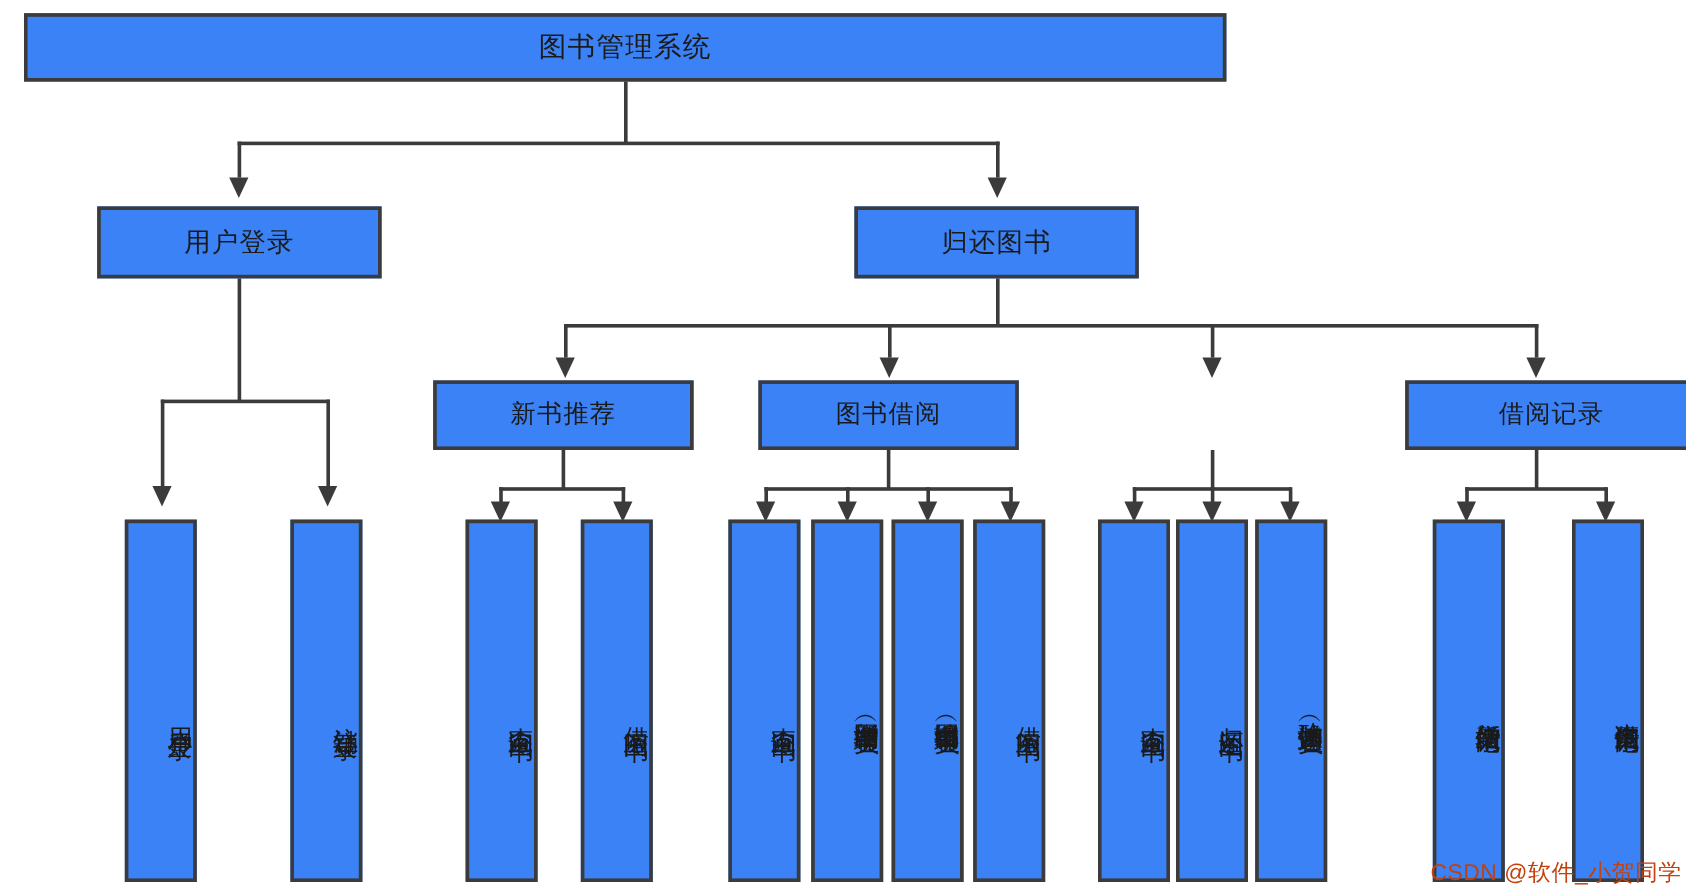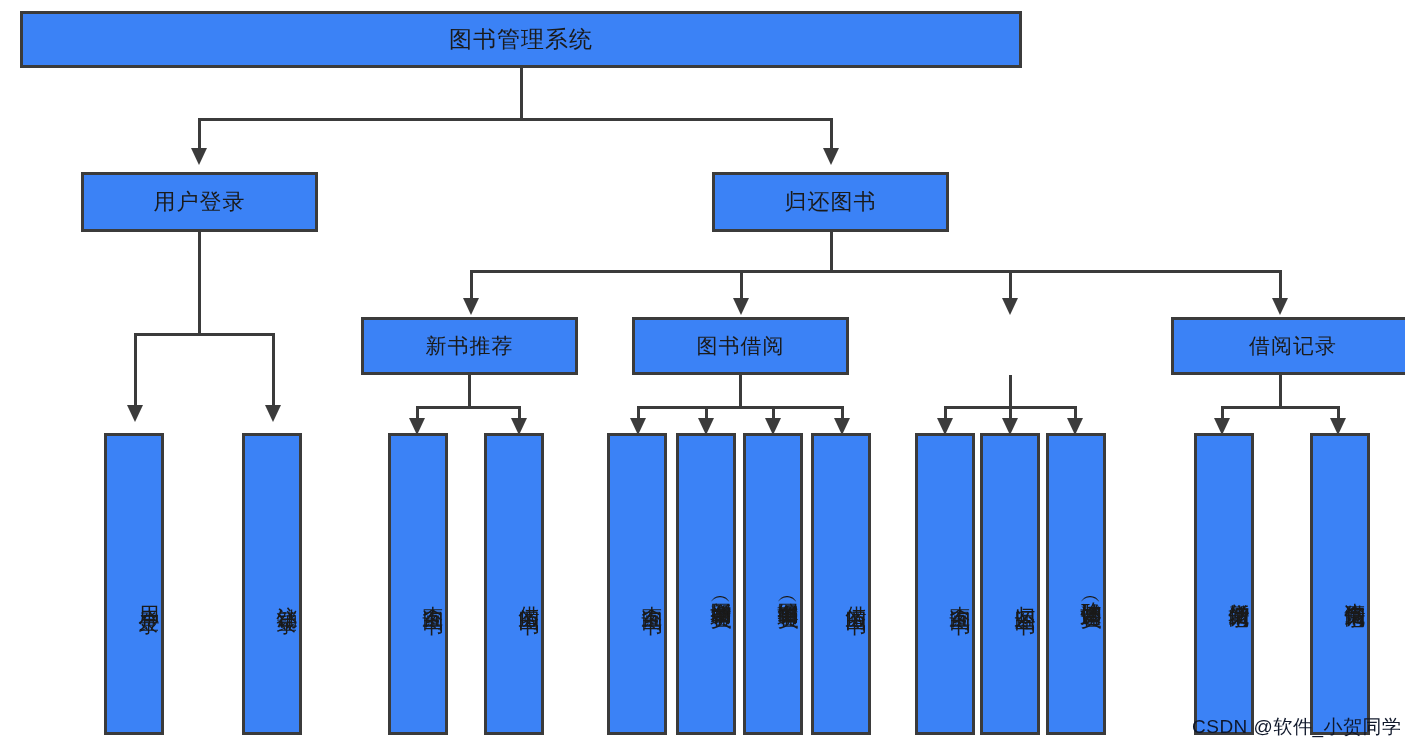--- a/index.html
+++ b/index.html
@@ -64,21 +64,21 @@
     width: 0;
     height: 0;
     border-left: 8px solid transparent;
     border-right: 8px solid transparent;
     border-top: 17px solid #3b3b3b;
   }
 
   
   #watermark {
     position: absolute;
-    color: #0f172a;
+    color: #c2410c;
     font-size: 19px;
     white-space: nowrap;
     letter-spacing: 0.5px;
   }
 </style>
 </head>
 <body>
 
 <div id="canvas">
 

